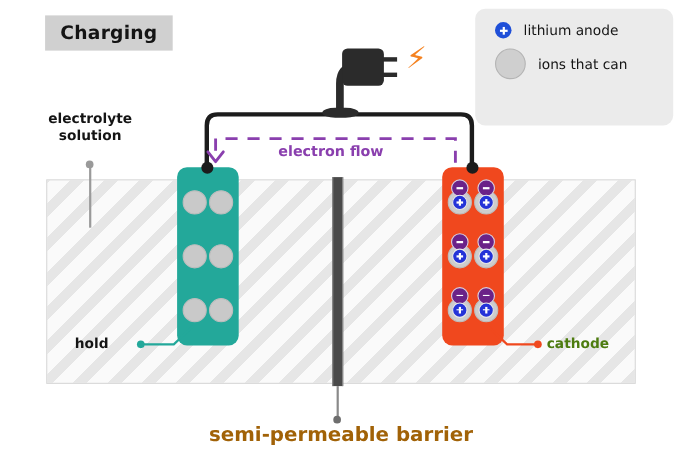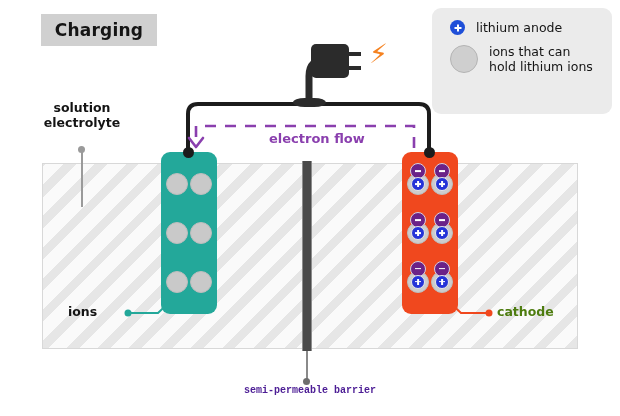--- a/index.html
+++ b/index.html
@@ -70,21 +70,21 @@
   }
   .barrier-lead{
     position:absolute;left:306px;top:351px;width:1.5px;height:31px;background:#8a8a8a;
   }
   .barrier-dot{
     position:absolute;left:303px;top:378px;width:7px;height:7px;border-radius:50%;
     background:#6e6e6e;
   }
   .barrier-label{
     position:absolute;left:0;top:385px;width:620px;text-align:center;
-    font-size:10px;font-weight:bold;color:#4c1d95;font-family:Liberation Mono, monospace;
+    font-size:18px;font-weight:bold;color:#a16207;
   }
 
   
   .elec-label{
     position:absolute;left:22px;top:100px;width:120px;text-align:center;
     font-size:12.5px;font-weight:bold;color:#141414;line-height:15px;
   }
   .elec-lead{
     position:absolute;left:81px;top:150px;width:1.5px;height:57px;background:#9a9a9a;
   }
@@ -142,21 +142,21 @@
   
   .wire-svg{position:absolute;left:0;top:0;width:620px;height:416px;pointer-events:none;}
   .node-dot{
     position:absolute;width:11px;height:11px;border-radius:50%;background:#1c1c1c;
   }
   .node-anode{left:183px;top:147px;}
   .node-cathode{left:424px;top:147px;}
 
   
   .flow-label{
-    position:absolute;left:253px;top:131px;font-size:13px;color:#8a3fae;font-weight:600;margin-left:16px;
+    position:absolute;left:253px;top:131px;font-size:13px;color:#8a3fae;font-weight:600;
   }
 
   
   .plug-body{
     position:absolute;left:311px;top:44px;width:38px;height:34px;
     background:#2b2b2b;border-radius:5px;
   }
   .prong{position:absolute;background:#2b2b2b;width:13px;height:4px;left:348px;}
   .prong-1{top:52px;}
   .prong-2{top:66px;}
@@ -180,30 +180,29 @@
 
   <div class="legend">
     <div class="legend-row">
       <div class="ion-ico"></div>
       <div class="legend-text">lithium anode</div>
     </div>
     <div class="legend-row multi">
       <div class="site-ico"></div>
       <div class="legend-text">
         <div>ions that can</div>
-        <div>hold lithium ions</div>
       </div>
     </div>
   </div>
 
   <div class="tank"></div>
 
   <div class="elec-label">
+    <div>electrolyte</div>
     <div>solution</div>
-    <div>electrolyte</div>
   </div>
   <div class="elec-dot"></div>
   <div class="elec-lead"></div>
 
   <div class="barrier"></div>
   <div class="barrier-lead"></div>
   <div class="barrier-dot"></div>
   <div class="barrier-label">semi-permeable barrier</div>
 
   <div class="electrode anode">
@@ -246,21 +245,21 @@
     </div>
   </div>
 
   <svg class="lead-svg">
     <polyline points="128,313 158,313 176,296" fill="none" stroke="#23a89a" stroke-width="2"></polyline>
     <circle cx="128" cy="313" r="3.5" fill="#23a89a"></circle>
     <polyline points="489,313 461,313 443,296" fill="none" stroke="#f0481e" stroke-width="2"></polyline>
     <circle cx="489" cy="313" r="3.5" fill="#f0481e"></circle>
   </svg>
 
-  <div class="anode-label">ions</div>
+  <div class="anode-label">hold</div>
   <div class="cathode-label">cathode</div>
 
   <svg class="wire-svg">
 
     <path d="M188,152 L188,114 Q188,104 198,104 L305,104" fill="none" stroke="#1c1c1c" stroke-width="4" stroke-linecap="round"></path>
 
     <path d="M429,152 L429,114 Q429,104 419,104 L312,104" fill="none" stroke="#1c1c1c" stroke-width="4" stroke-linecap="round"></path>
 
     <path d="M309,102 L309,76 Q309,60 325,60" fill="none" stroke="#2b2b2b" stroke-width="7" stroke-linecap="round"></path>
 

